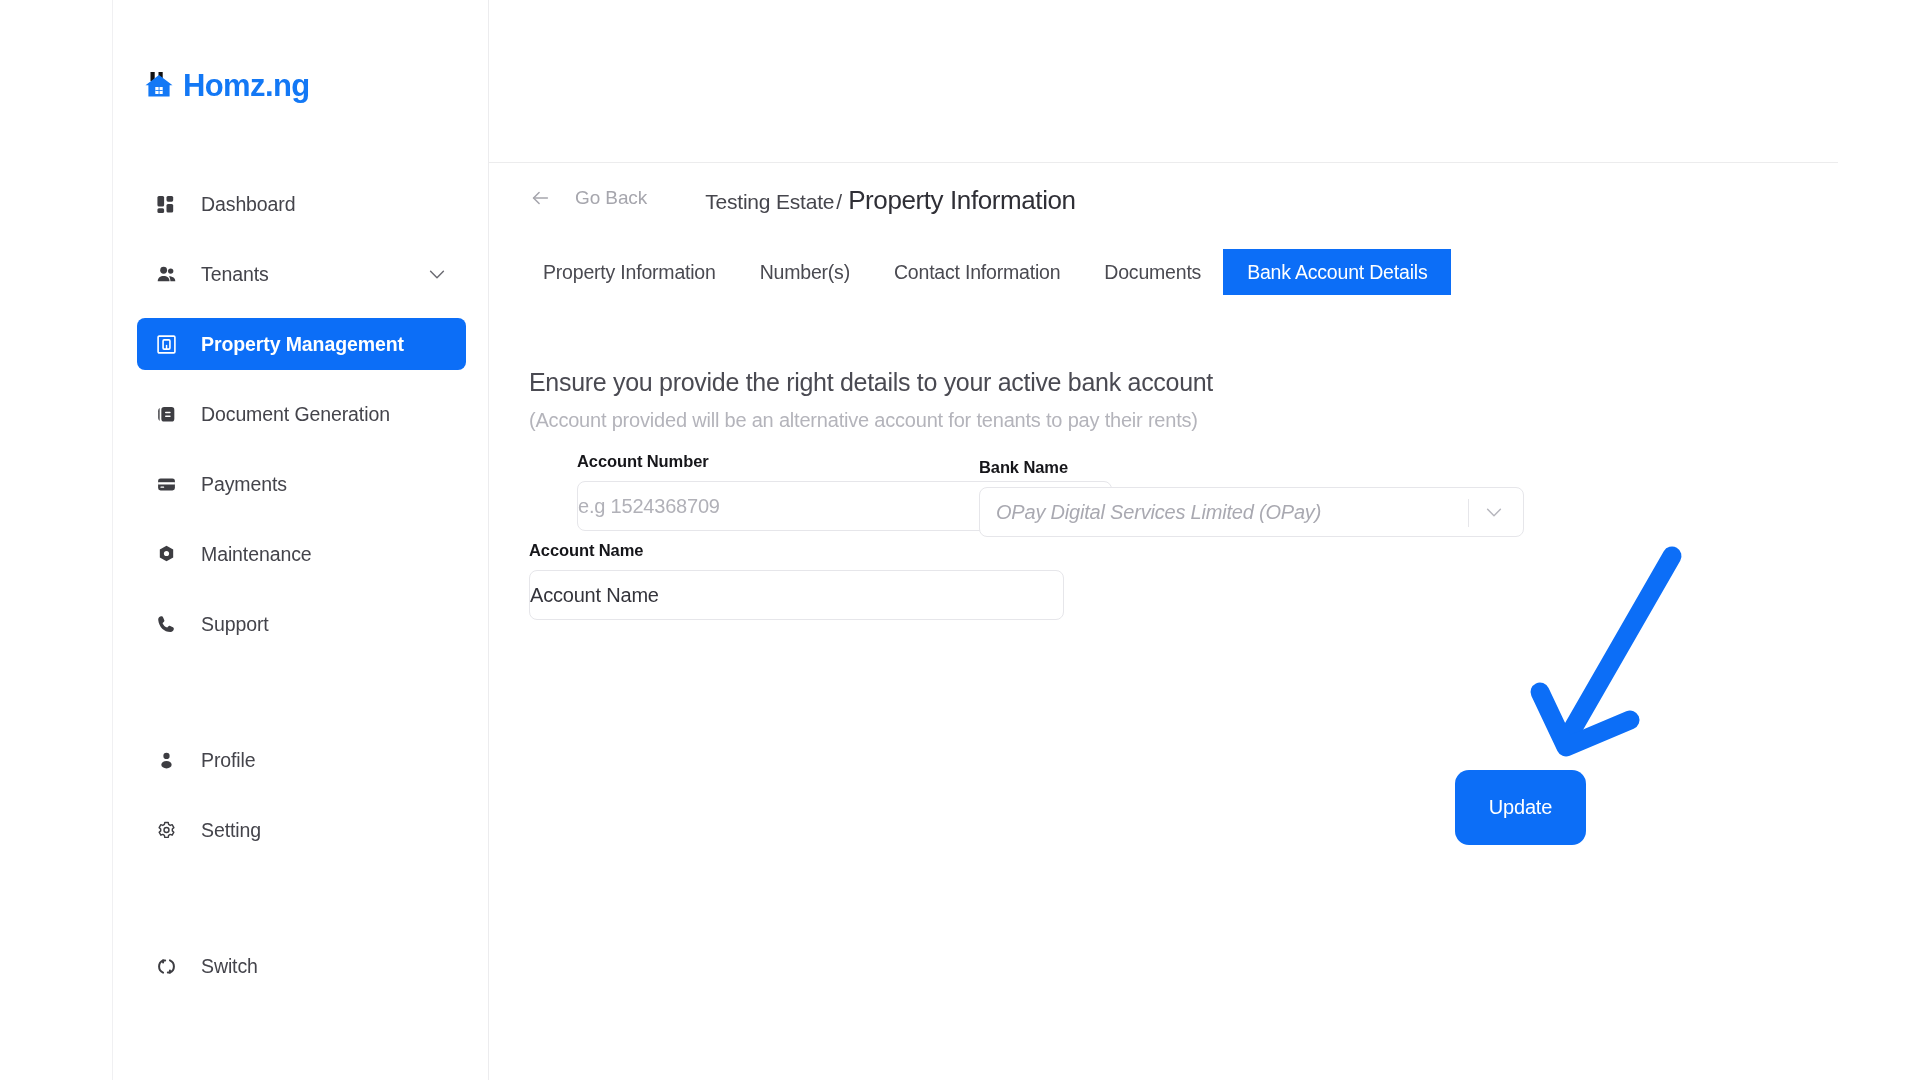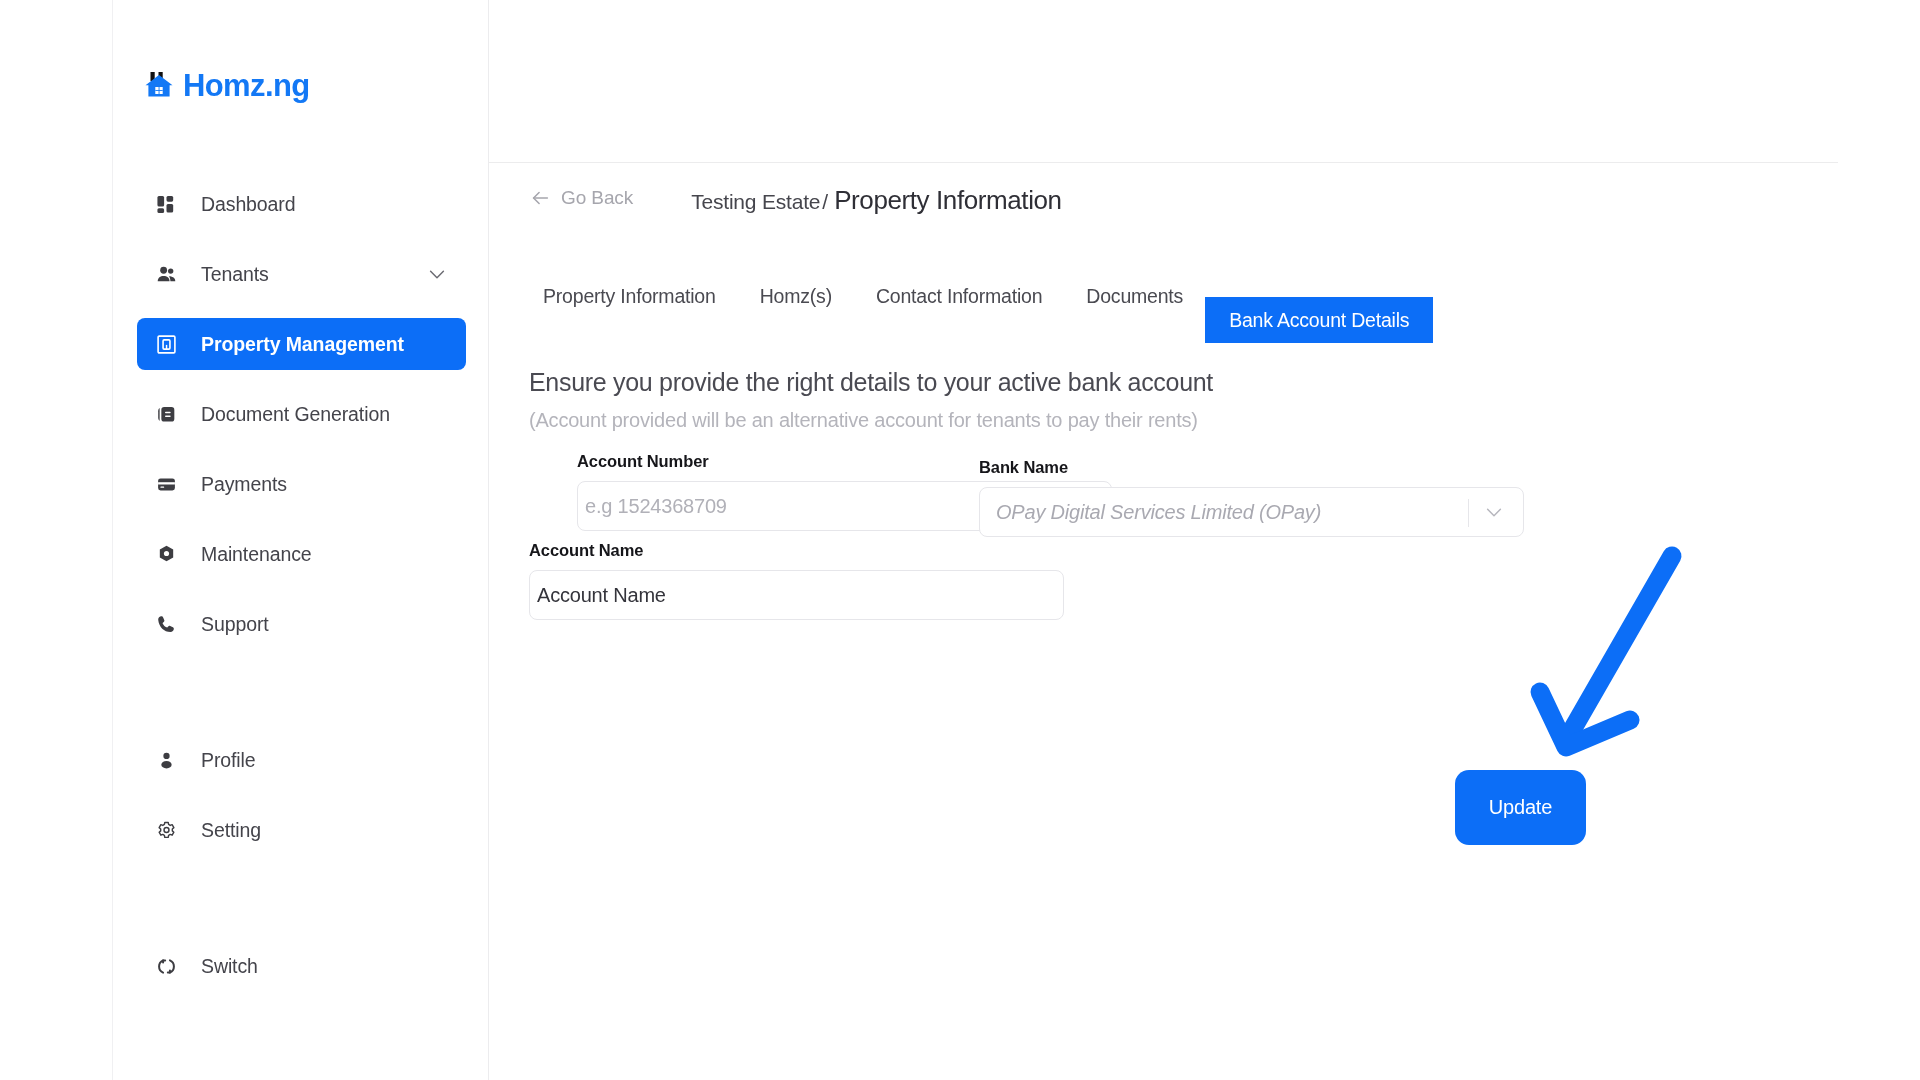--- a/index.html
+++ b/index.html
@@ -112,21 +112,21 @@
   .breadcrumb {
     position: absolute;
     left: 40px;
     top: 185px;
     display: flex;
     align-items: baseline;
   }
   .goback {
     display: flex;
     align-items: flex-end;
-    gap: 10px;
+    gap: 24px;
     color: #a6a6ad;
     font-size: 19px;
     cursor: pointer;
     letter-spacing: -0.1px;
   }
   .goback .arrow-ico { display: flex; align-items: center; color: #a6a6ad; }
   .crumb-parent {
     margin-left: 58px;
     font-size: 21px;
     color: #46464d;
@@ -159,21 +159,20 @@
     cursor: pointer;
     white-space: nowrap;
   }
   .tab:first-child { padding-left: 14px; }
   .tab.active {
     background: #0c6ef7;
     color: #ffffff;
     border-radius: 0;
     padding: 0 24px;
     height: 46px;
-    margin-top: 48px;
   }
 
   
   .form-zone { position: absolute; left: 40px; top: 368px; }
   .form-title {
     font-size: 25px;
     color: #4a4a52;
     letter-spacing: -0.3px;
     font-weight: 400;
     white-space: nowrap;
@@ -193,21 +192,21 @@
     letter-spacing: -0.1px;
     margin-bottom: 10px;
   }
   .input-box {
     width: 535px;
     height: 50px;
     border: 1px solid #e6e6ea;
     border-radius: 8px;
     display: flex;
     align-items: center;
-    padding: 0 7px;
+    padding: 0 0;
     background: #ffffff;
     font-size: 20px;
     letter-spacing: -0.2px;
   }
   .input-box.placeholder { color: #b1b1b8; }
   .input-box.filled { color: #34343b; }
 
   .row-a { position: absolute; left: 40px; top: 452px; margin-left: 48px; }
   .row-b { position: absolute; left: 490px; top: 458px; }
   .row-c { position: absolute; left: 40px; top: 541px; }
@@ -431,21 +430,21 @@
         </span>
         <span>Go Back</span>
       </span>
       <span class="crumb-parent">Testing Estate</span>
       <span class="crumb-sep">/</span>
       <span class="crumb-current">Property Information</span>
     </div>
 
     <div class="tabs">
       <div class="tab">Property Information</div>
-      <div class="tab">Homz(s)</div>
+      <div class="tab">Number(s)</div>
       <div class="tab">Contact Information</div>
       <div class="tab">Documents</div>
       <div class="tab active">Bank Account Details</div>
     </div>
 
     <div class="form-zone">
       <div class="form-title">Ensure you provide the right details to your active bank account</div>
       <div class="form-sub">(Account provided will be an alternative account for tenants to pay their rents)</div>
     </div>
 

